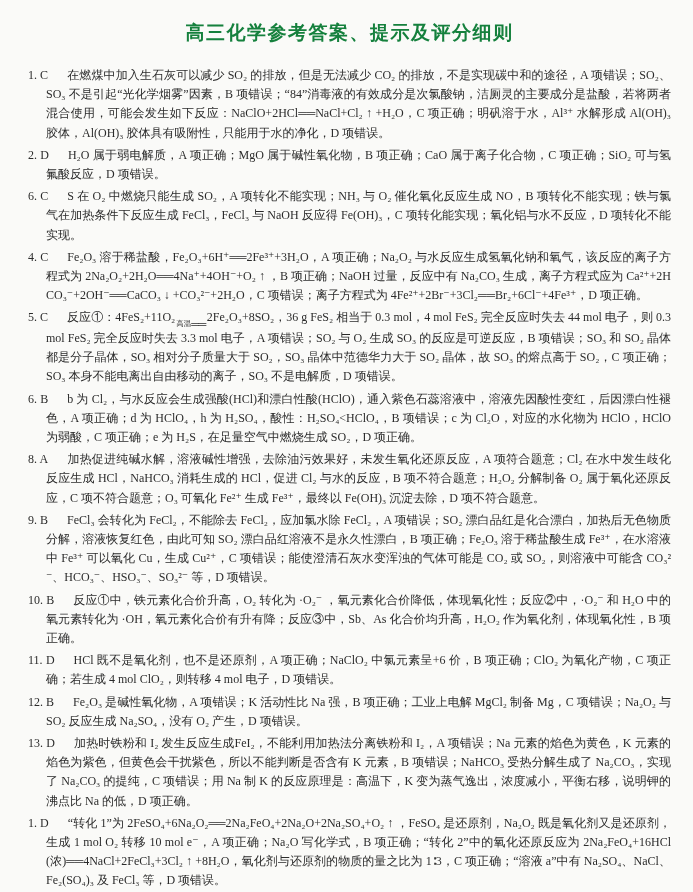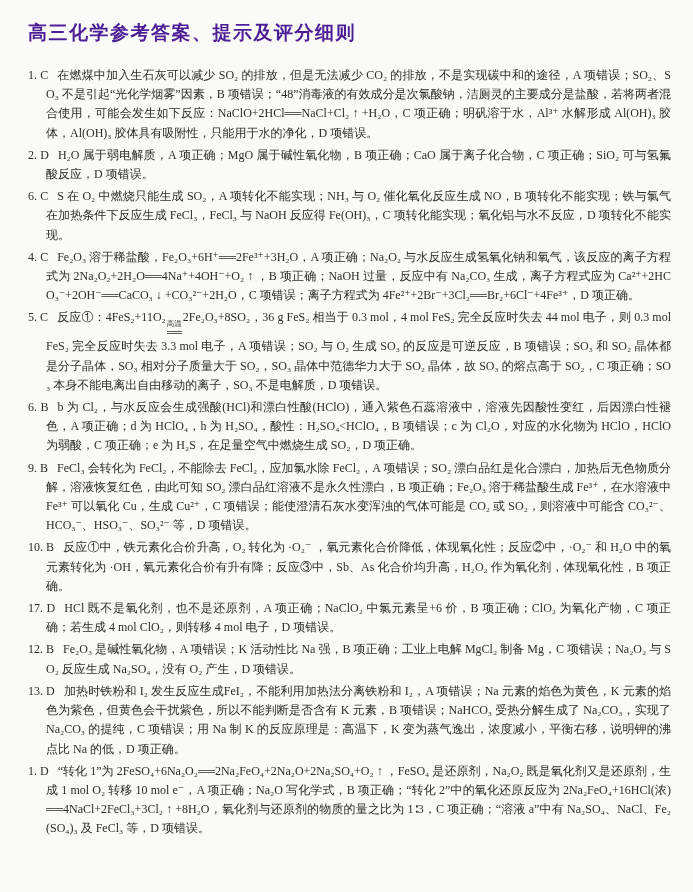--- a/index.html
+++ b/index.html
@@ -5,67 +5,68 @@
   html,body { margin:0; padding:0; }
   body {
     width:693px; height:892px;
     background:#fafaf8;
     font-family:"Liberation Serif","DejaVu Serif",serif;
     color:#2b2b2b;
     overflow:hidden;
   }
   .page { padding:10px 22px 0 28px; }
   .title {
-    font-size:19px; font-weight:bold; 
-    color:#4c1d95; letter-spacing:1.5px;
+    font-size:19px; font-weight:bold; text-align:center;
+    color:#15803d; letter-spacing:1.5px;
     margin:10px 0 20px 0;
   }
   .items { font-size:12px; line-height:19.2px; }
   .item {
     margin:0 0 3px 0;
     padding-left:18px; text-indent:-18px;
     text-align:justify;
     word-break:break-all;
   }
-  .num { margin-right:9px; white-space:nowrap; }
+  .num { margin-right:19px; white-space:nowrap; }
   .rxn {
-    display:inline-flex; flex-direction:column; align-items:center;
+    display:inline-flex; flex-direction:row; align-items:center;
     vertical-align:-5px; text-indent:0; margin:0 1px; line-height:1;
   }
   .rxn .cond { font-size:7.5px; line-height:8px; letter-spacing:0; }
   .rxn .bar  { font-size:11px;  line-height:9px; letter-spacing:-0.5px; }
 </style>
 </head>
 <body>
 
 <div class="page">
   <h1 class="title">高三化学参考答案、提示及评分细则</h1>
   <div class="items">
-  <p class="item"><span class="num">1. C</span><span class="body">在燃煤中加入生石灰可以减少 SO₂ 的排放，但是无法减少 CO₂ 的排放，不是实现碳中和的途径，A 项错误；SO₂、SO₃ 不是引起“光化学烟雾”因素，B 项错误；“48”消毒液的有效成分是次氯酸钠，洁厕灵的主要成分是盐酸，若将两者混合使用，可能会发生如下反应：NaClO+2HCl══NaCl+Cl₂ ↑ +H₂O，C 项正确；明矾溶于水，Al³⁺ 水解形成 Al(OH)₃ 胶体，Al(OH)₃ 胶体具有吸附性，只能用于水的净化，D 项错误。</span></p>
+  <p class="item"><span class="num">1. C</span><span class="body">在燃煤中加入生石灰可以减少 SO₂ 的排放，但是无法减少 CO₂ 的排放，不是实现碳中和的途径，A 项错误；SO₂、SO₃ 不是引起“光化学烟雾”因素，B 项错误；“84”消毒液的有效成分是次氯酸钠，洁厕灵的主要成分是盐酸，若将两者混合使用，可能会发生如下反应：NaClO+2HCl══NaCl+Cl₂ ↑ +H₂O，C 项正确；明矾溶于水，Al³⁺ 水解形成 Al(OH)₃ 胶体，Al(OH)₃ 胶体具有吸附性，只能用于水的净化，D 项错误。</span></p>
 
   <p class="item"><span class="num">2. D</span><span class="body">H₂O 属于弱电解质，A 项正确；MgO 属于碱性氧化物，B 项正确；CaO 属于离子化合物，C 项正确；SiO₂ 可与氢氟酸反应，D 项错误。</span></p>
 
   <p class="item"><span class="num">6. C</span><span class="body">S 在 O₂ 中燃烧只能生成 SO₂，A 项转化不能实现；NH₃ 与 O₂ 催化氧化反应生成 NO，B 项转化不能实现；铁与氯气在加热条件下反应生成 FeCl₃，FeCl₃ 与 NaOH 反应得 Fe(OH)₃，C 项转化能实现；氧化铝与水不反应，D 项转化不能实现。</span></p>
 
   <p class="item"><span class="num">4. C</span><span class="body">Fe₂O₃ 溶于稀盐酸，Fe₂O₃+6H⁺══2Fe³⁺+3H₂O，A 项正确；Na₂O₂ 与水反应生成氢氧化钠和氧气，该反应的离子方程式为 2Na₂O₂+2H₂O══4Na⁺+4OH⁻+O₂ ↑ ，B 项正确；NaOH 过量，反应中有 Na₂CO₃ 生成，离子方程式应为 Ca²⁺+2HCO₃⁻+2OH⁻══CaCO₃ ↓ +CO₃²⁻+2H₂O，C 项错误；离子方程式为 4Fe²⁺+2Br⁻+3Cl₂══Br₂+6Cl⁻+4Fe³⁺，D 项正确。</span></p>
 
   <p class="item"><span class="num">5. C</span><span class="body">反应①：4FeS₂+11O₂<span class="rxn">
             <span class="cond">高温</span>
             <span class="bar">══</span>
           </span>2Fe₂O₃+8SO₂，36 g FeS₂ 相当于 0.3 mol，4 mol FeS₂ 完全反应时失去 44 mol 电子，则 0.3 mol FeS₂ 完全反应时失去 3.3 mol 电子，A 项错误；SO₂ 与 O₂ 生成 SO₃ 的反应是可逆反应，B 项错误；SO₃ 和 SO₂ 晶体都是分子晶体，SO₃ 相对分子质量大于 SO₂，SO₃ 晶体中范德华力大于 SO₂ 晶体，故 SO₃ 的熔点高于 SO₂，C 项正确；SO₃ 本身不能电离出自由移动的离子，SO₃ 不是电解质，D 项错误。</span></p>
 
   <p class="item"><span class="num">6. B</span><span class="body">b 为 Cl₂，与水反应会生成强酸(HCl)和漂白性酸(HClO)，通入紫色石蕊溶液中，溶液先因酸性变红，后因漂白性褪色，A 项正确；d 为 HClO₄，h 为 H₂SO₄，酸性：H₂SO₄&lt;HClO₄，B 项错误；c 为 Cl₂O，对应的水化物为 HClO，HClO 为弱酸，C 项正确；e 为 H₂S，在足量空气中燃烧生成 SO₂，D 项正确。</span></p>
 
 
+  <p class="item"><span class="num">8. A</span><span class="body">加热促进纯碱水解，溶液碱性增强，去除油污效果好，未发生氧化还原反应，A 项符合题意；Cl₂ 在水中发生歧化反应生成 HCl，NaHCO₃ 消耗生成的 HCl，促进 Cl₂ 与水的反应，B 项不符合题意；H₂O₂ 分解制备 O₂ 属于氧化还原反应，C 项不符合题意；O₃ 可氧化 Fe²⁺ 生成 Fe³⁺，最终以 Fe(OH)₃ 沉淀去除，D 项不符合题意。</span></p>
 
   <p class="item"><span class="num">9. B</span><span class="body">FeCl₃ 会转化为 FeCl₂，不能除去 FeCl₂，应加氯水除 FeCl₂，A 项错误；SO₂ 漂白品红是化合漂白，加热后无色物质分解，溶液恢复红色，由此可知 SO₂ 漂白品红溶液不是永久性漂白，B 项正确；Fe₂O₃ 溶于稀盐酸生成 Fe³⁺，在水溶液中 Fe³⁺ 可以氧化 Cu，生成 Cu²⁺，C 项错误；能使澄清石灰水变浑浊的气体可能是 CO₂ 或 SO₂，则溶液中可能含 CO₃²⁻、HCO₃⁻、HSO₃⁻、SO₃²⁻ 等，D 项错误。</span></p>
 
   <p class="item"><span class="num">10. B</span><span class="body">反应①中，铁元素化合价升高，O₂ 转化为 ·O₂⁻ ，氧元素化合价降低，体现氧化性；反应②中，·O₂⁻ 和 H₂O 中的氧元素转化为 ·OH，氧元素化合价有升有降；反应③中，Sb、As 化合价均升高，H₂O₂ 作为氧化剂，体现氧化性，B 项正确。</span></p>
 
-  <p class="item"><span class="num">17. D</span><span class="body">HCl 既不是氧化剂，也不是还原剂，A 项正确；NaClO₂ 中氯元素呈+6 价，B 项正确；ClO₂ 为氧化产物，C 项正确；若生成 4 mol ClO₂，则转移 4 mol 电子，D 项错误。</span></p>
+  <p class="item"><span class="num">11. D</span><span class="body">HCl 既不是氧化剂，也不是还原剂，A 项正确；NaClO₂ 中氯元素呈+6 价，B 项正确；ClO₂ 为氧化产物，C 项正确；若生成 4 mol ClO₂，则转移 4 mol 电子，D 项错误。</span></p>
 
   <p class="item"><span class="num">12. B</span><span class="body">Fe₂O₃ 是碱性氧化物，A 项错误；K 活动性比 Na 强，B 项正确；工业上电解 MgCl₂ 制备 Mg，C 项错误；Na₂O₂ 与 SO₂ 反应生成 Na₂SO₄，没有 O₂ 产生，D 项错误。</span></p>
 
   <p class="item"><span class="num">13. D</span><span class="body">加热时铁粉和 I₂ 发生反应生成FeI₂，不能利用加热法分离铁粉和 I₂，A 项错误；Na 元素的焰色为黄色，K 元素的焰色为紫色，但黄色会干扰紫色，所以不能判断是否含有 K 元素，B 项错误；NaHCO₃ 受热分解生成了 Na₂CO₃，实现了 Na₂CO₃ 的提纯，C 项错误；用 Na 制 K 的反应原理是：高温下，K 变为蒸气逸出，浓度减小，平衡右移，说明钾的沸点比 Na 的低，D 项正确。</span></p>
 
   <p class="item"><span class="num">1. D</span><span class="body">“转化 1”为 2FeSO₄+6Na₂O₂══2Na₂FeO₄+2Na₂O+2Na₂SO₄+O₂ ↑ ，FeSO₄ 是还原剂，Na₂O₂ 既是氧化剂又是还原剂，生成 1 mol O₂ 转移 10 mol e⁻，A 项正确；Na₂O 写化学式，B 项正确；“转化 2”中的氧化还原反应为 2Na₂FeO₄+16HCl(浓)══4NaCl+2FeCl₃+3Cl₂ ↑ +8H₂O，氧化剂与还原剂的物质的量之比为 1∶3，C 项正确；“溶液 a”中有 Na₂SO₄、NaCl、Fe₂(SO₄)₃ 及 FeCl₃ 等，D 项错误。</span></p>
 </div>
 </div>
 
 </body></html>

